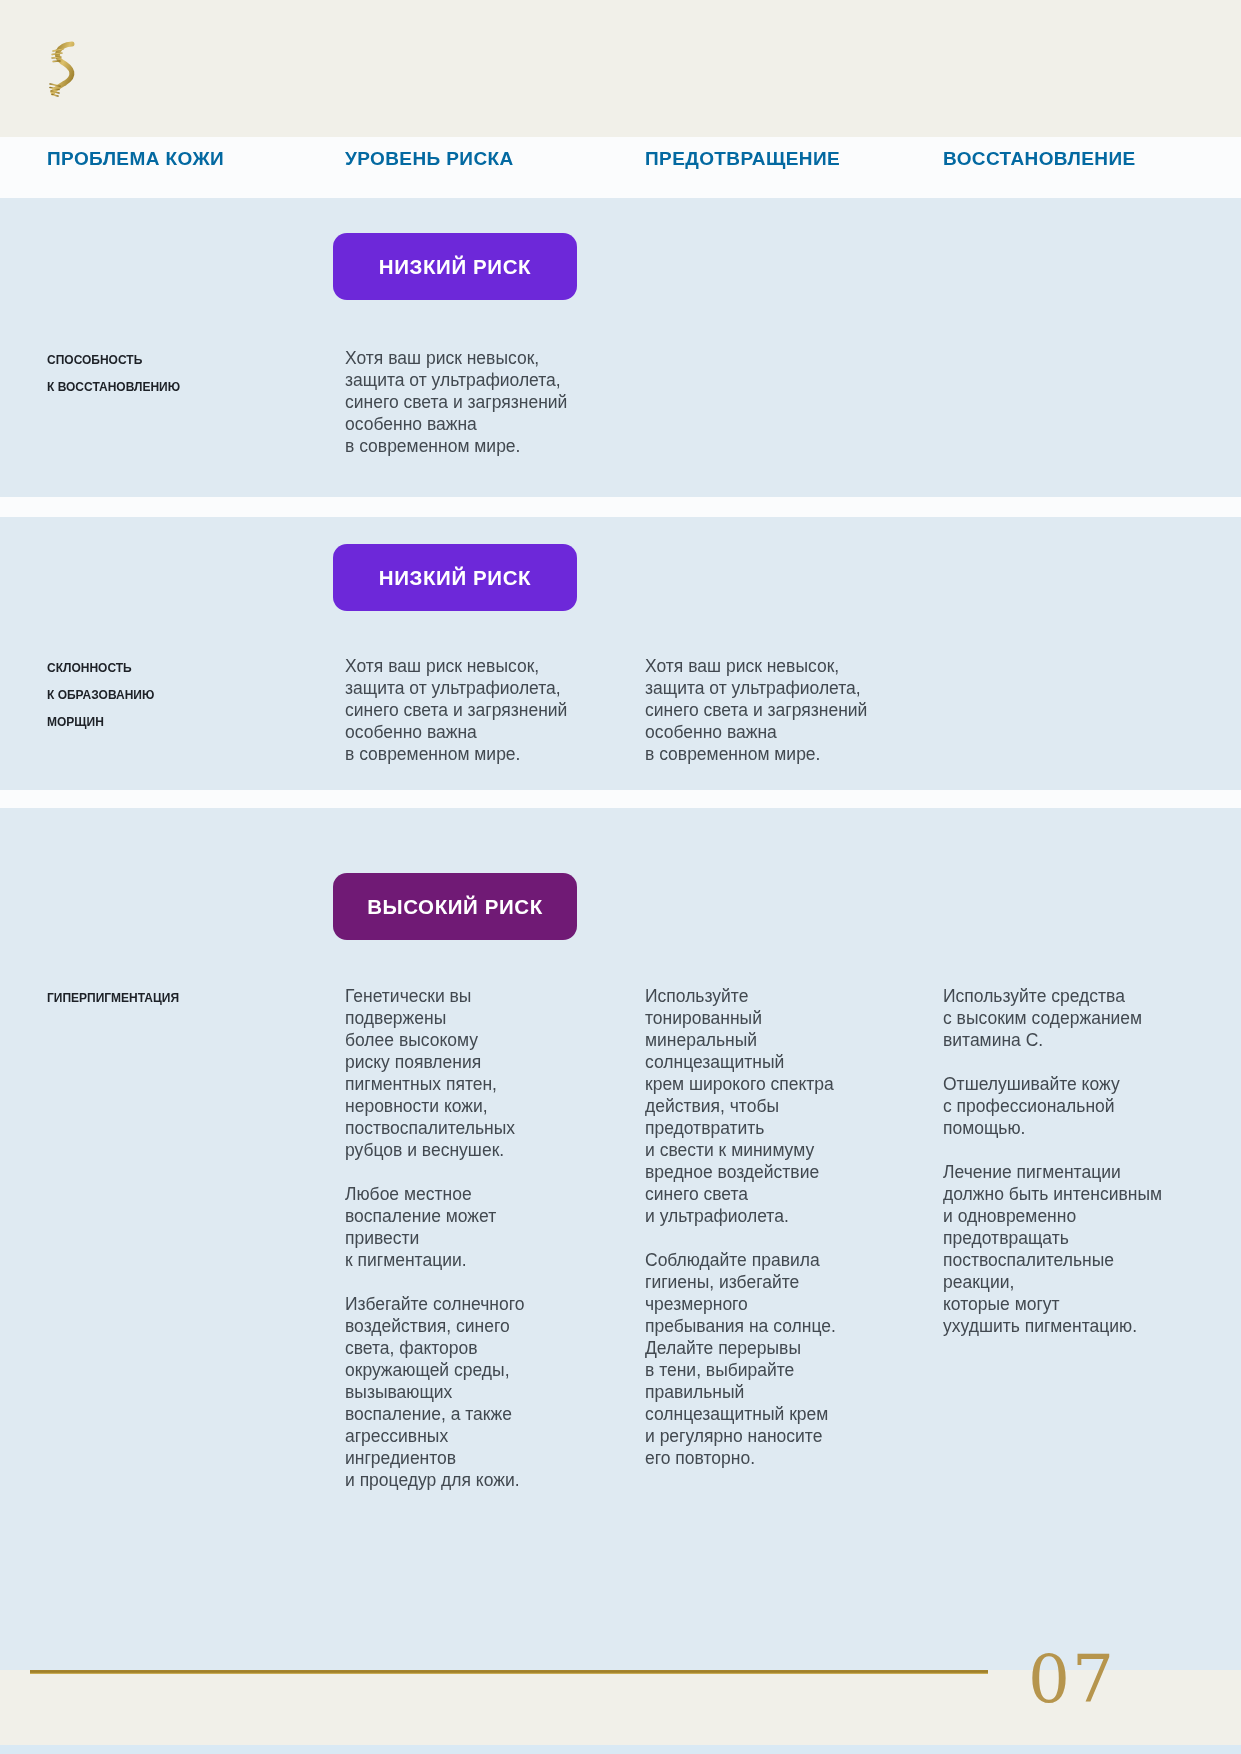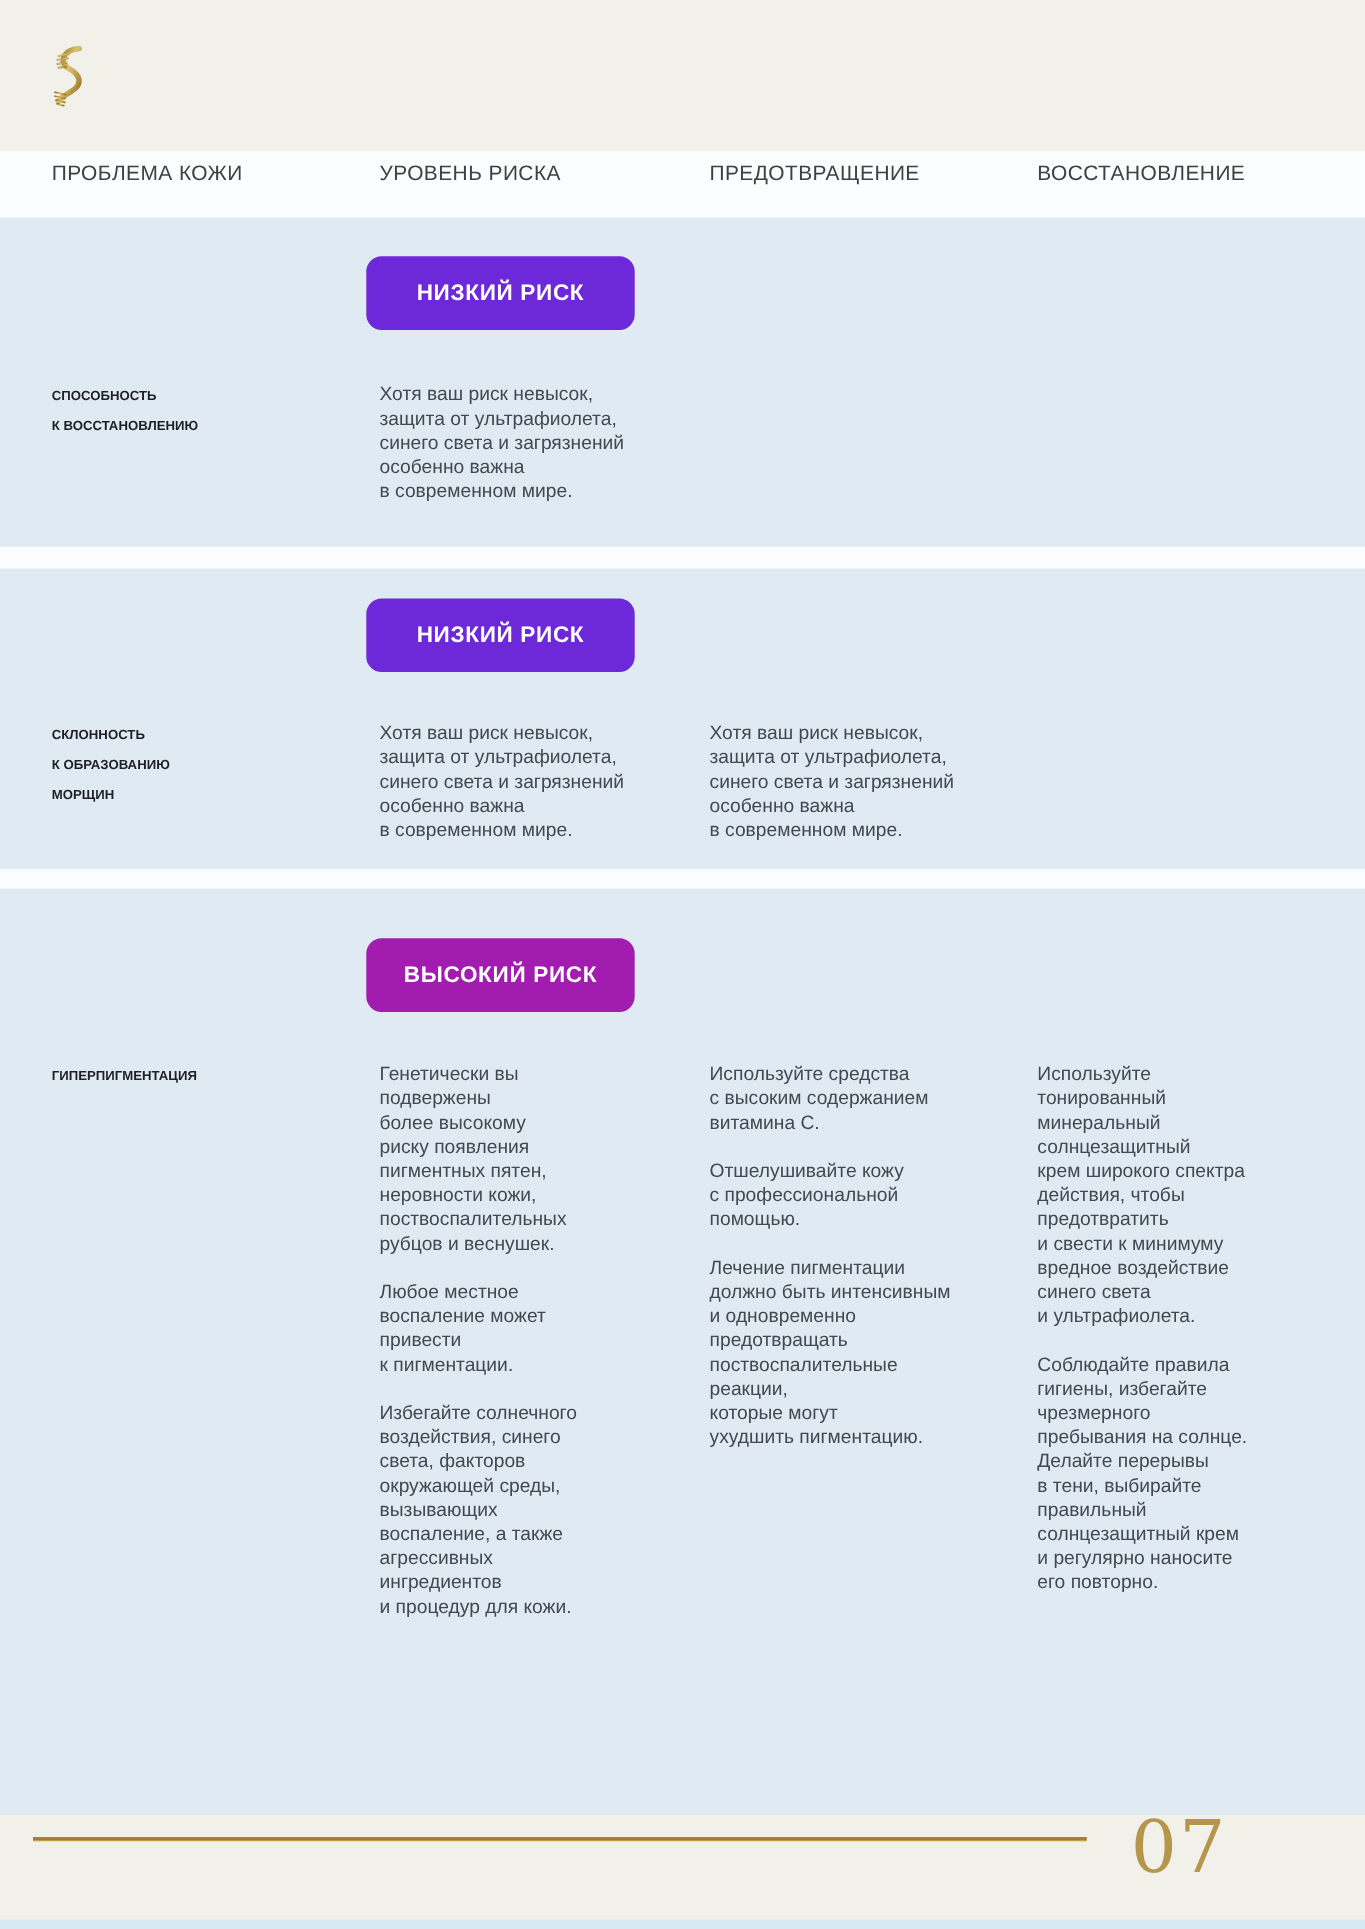--- a/index.html
+++ b/index.html
@@ -17,38 +17,38 @@
     grid-template-columns:298px 300px 298px 298px;
     padding-left:47px;
     box-sizing:border-box;
   }
   .header-band{
     background:#fbfcfd;
     height:61px;
     padding-top:9px;
   }
   .h-label{
-    font-size:19px;font-weight:400;letter-spacing:0.4px;
-    color:#404040;line-height:26px;
+    font-size:19px;font-weight:700;letter-spacing:0.4px;
+    color:#0369a1;line-height:26px;
   }
   section.risk-section{background:#dfeaf2;}
   .sec1{padding-top:35px;padding-bottom:40px;}
   .sec2{padding-top:27px;padding-bottom:25px;}
   .sec3{padding-top:45px;padding-bottom:179px;}
   .gap1{height:20px;background:#fbfcfd;}
   .gap2{height:18px;background:#fbfcfd;}
   .badge{
     width:244px;height:67px;margin-left:-12px;
     border-radius:14px;
     display:flex;align-items:center;justify-content:center;
     color:#ffffff;font-weight:700;font-size:20.5px;letter-spacing:0.6px;
     box-sizing:border-box;
   }
   .badge.low{background:#6d28d9;}
-  .badge.high{background:#a21caf;}
+  .badge.high{background:#701a75;margin-top:20px;}
   .text-row-1{margin-top:47px;}
   .text-row-2{margin-top:44px;}
   .text-row-3{margin-top:45px;}
   .problem{
     font-size:12px;font-weight:700;color:#1d2127;
     line-height:27px;white-space:pre-line;padding-right:16px;
   }
   .cell{
     font-size:17.5px;color:#424950;
     line-height:22px;white-space:pre-line;padding-right:22px;
@@ -184,36 +184,20 @@
 
 Избегайте солнечного
 воздействия, синего
 света, факторов
 окружающей среды,
 вызывающих
 воспаление, а также
 агрессивных
 ингредиентов
 и процедур для кожи.</div>
-        <div class="cell">Используйте средства
-с высоким содержанием
-витамина С.
-
-Отшелушивайте кожу
-с профессиональной
-помощью.
-
-Лечение пигментации
-должно быть интенсивным
-и одновременно
-предотвращать
-поствоспалительные
-реакции,
-которые могут
-ухудшить пигментацию.</div>
         <div class="cell">Используйте
 тонированный
 минеральный
 солнцезащитный
 крем широкого спектра
 действия, чтобы
 предотвратить
 и свести к минимуму
 вредное воздействие
 синего света
@@ -222,20 +206,36 @@
 Соблюдайте правила
 гигиены, избегайте
 чрезмерного
 пребывания на солнце.
 Делайте перерывы
 в тени, выбирайте
 правильный
 солнцезащитный крем
 и регулярно наносите
 его повторно.</div>
+        <div class="cell">Используйте средства
+с высоким содержанием
+витамина С.
+
+Отшелушивайте кожу
+с профессиональной
+помощью.
+
+Лечение пигментации
+должно быть интенсивным
+и одновременно
+предотвращать
+поствоспалительные
+реакции,
+которые могут
+ухудшить пигментацию.</div>
       </div>
     </section>
 
   </div>
 
   <div class="footer-line"></div>
   <div class="page-number">07</div>
   <div class="bottom-strip"></div>
 
 </div>

